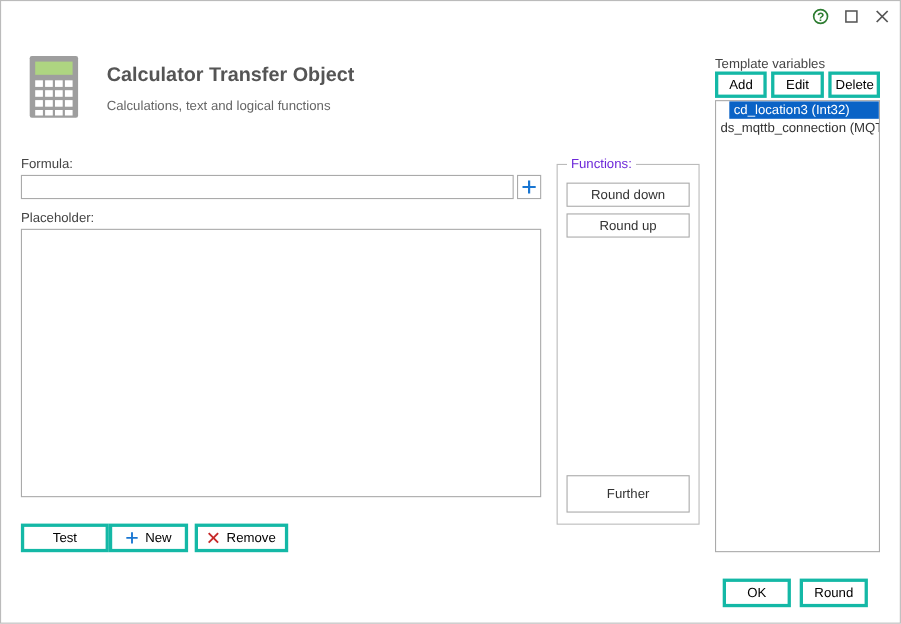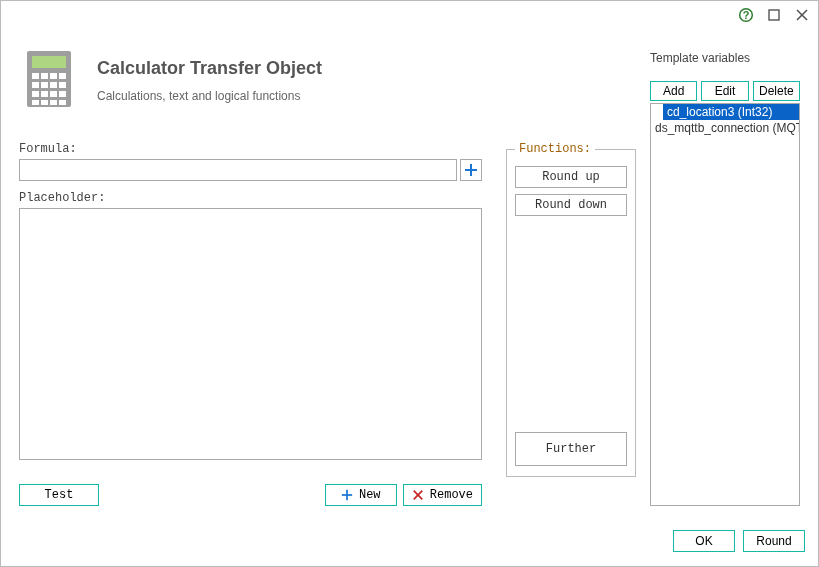--- a/index.html
+++ b/index.html
@@ -61,23 +61,22 @@
     font-size: 18px;
     font-weight: bold;
     color: #555;
   }
   .heading .subtitle {
     color: #666;
     font-size: 12px;
   }
   .body-cols {
     display: flex;
-    gap: 24px;
-    flex: 1;
-    font-family: Liberation Mono, monospace;
+    gap: 14px;
+    flex: 1;
   }
   .col-form {
     flex: 1;
     display: flex;
     flex-direction: column;
   }
   .label {
     color: #444;
     margin-bottom: 3px;
   }
@@ -107,32 +106,32 @@
     justify-content: center;
     background: #fff;
     cursor: pointer;
   }
   .placeholder-area {
     flex: 1;
     resize: none;
     height: 260px;
   }
   .btn {
-    border: 1px solid #14b8a6;
+    border: 3px solid #14b8a6;
     background: #fff;
     padding: 3px 10px;
     font-family: inherit;
     font-size: 12px;
     cursor: pointer;
     text-align: center;
     min-width: 60px;
   }
   .btn-row {
     display: flex;
-    justify-content: space-between;
+    justify-content: flex-start;
     margin-top: 24px;
     align-items: center;
   }
   .btn-group-right {
     display: flex;
     gap: 6px;
   }
   .btn.icon-btn {
     display: flex;
     align-items: center;
@@ -152,21 +151,21 @@
     margin: 0;
     padding: 10px 8px 8px 8px;
     height: 335px;
     position: relative;
     display: flex;
     flex-direction: column;
     gap: 6px;
   }
   fieldset.functions legend {
     padding: 0 4px;
-    color: #a16207;
+    color: #6d28d9;
     margin-top: 20px;
   }
   .func-btn {
     border: 1px solid #aaa;
     background: #fff;
     padding: 3px 0;
     text-align: center;
     cursor: pointer;
   }
   .further-btn {
@@ -182,21 +181,21 @@
   }
 
   .right {
     width: 150px;
     display: flex;
     flex-direction: column;
     padding-top: 22px;
   }
   .tv-label {
     color: #444;
-    margin-bottom: 16px;
+    margin-bottom: 0;
   }
   .tv-btns {
     display: flex;
     gap: 4px;
     margin-bottom: 2px;
   }
   .tv-btns .btn {
     flex: 1;
     min-width: 0;
     padding: 2px 4px;
@@ -217,21 +216,21 @@
   .tv-item.selected {
     background: #0A63C6;
     color: #fff;
     margin-left: 12px;
   }
 
   .footer {
     display: flex;
     justify-content: flex-end;
     gap: 8px;
-    padding: 10px 13px 14px 0;
+    padding: 10px 29px 14px 0;
   }
   .footer .btn { min-width: 62px; }
 
   
   .svg-plus line { stroke: #1976D2; stroke-width: 2; }
   .svg-x line { stroke: #C62828; stroke-width: 2; }
   .svg-help circle { stroke: #2E7D32; fill: none; stroke-width: 1.5; }
   .svg-help text { fill: #2E7D32; font-size: 11px; font-weight: bold; }
 </style>
 </head>
@@ -328,22 +327,22 @@
                 </svg>
                 <span>Remove</span>
               </button>
             </div>
           </div>
         </div>
 
         <div class="col-func">
           <fieldset class="functions">
             <legend>Functions:</legend>
+            <div class="func-btn">Round down</div>
             <div class="func-btn">Round up</div>
-            <div class="func-btn">Round down</div>
             <div class="further-btn">Further</div>
           </fieldset>
         </div>
 
       </div>
     </div>
 
     <div class="right">
       <div class="tv-label">Template variables</div>
       <div class="tv-btns">

